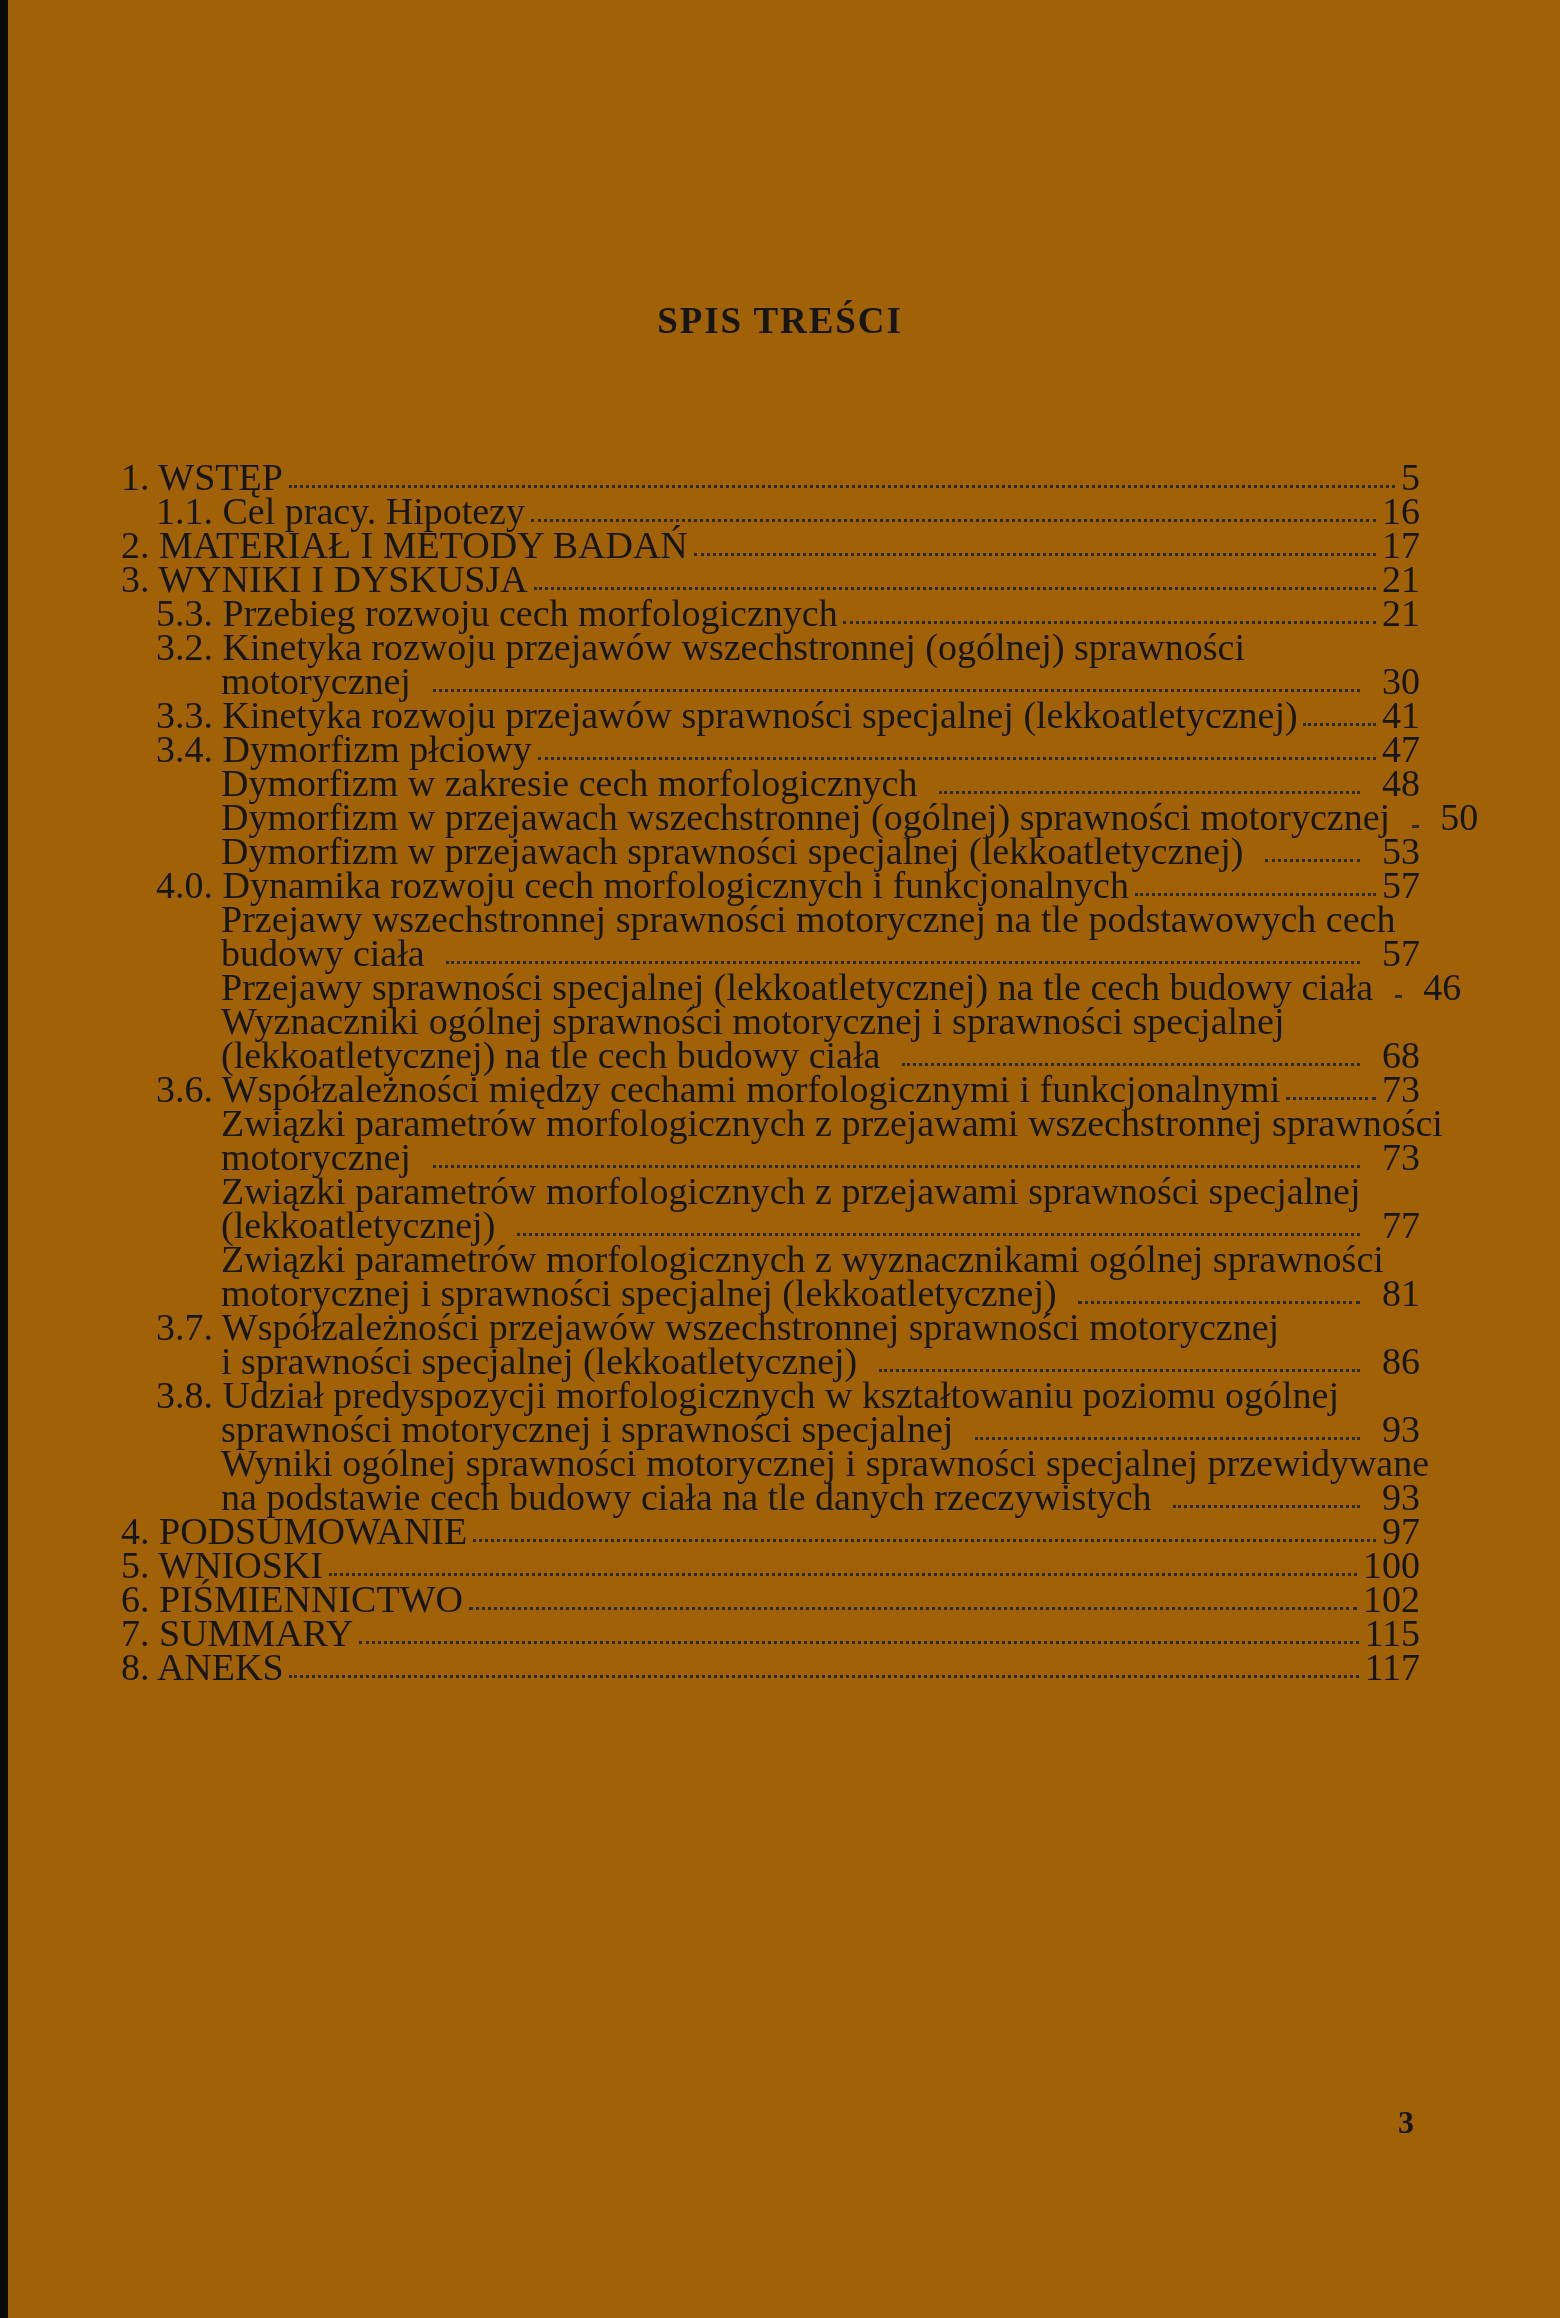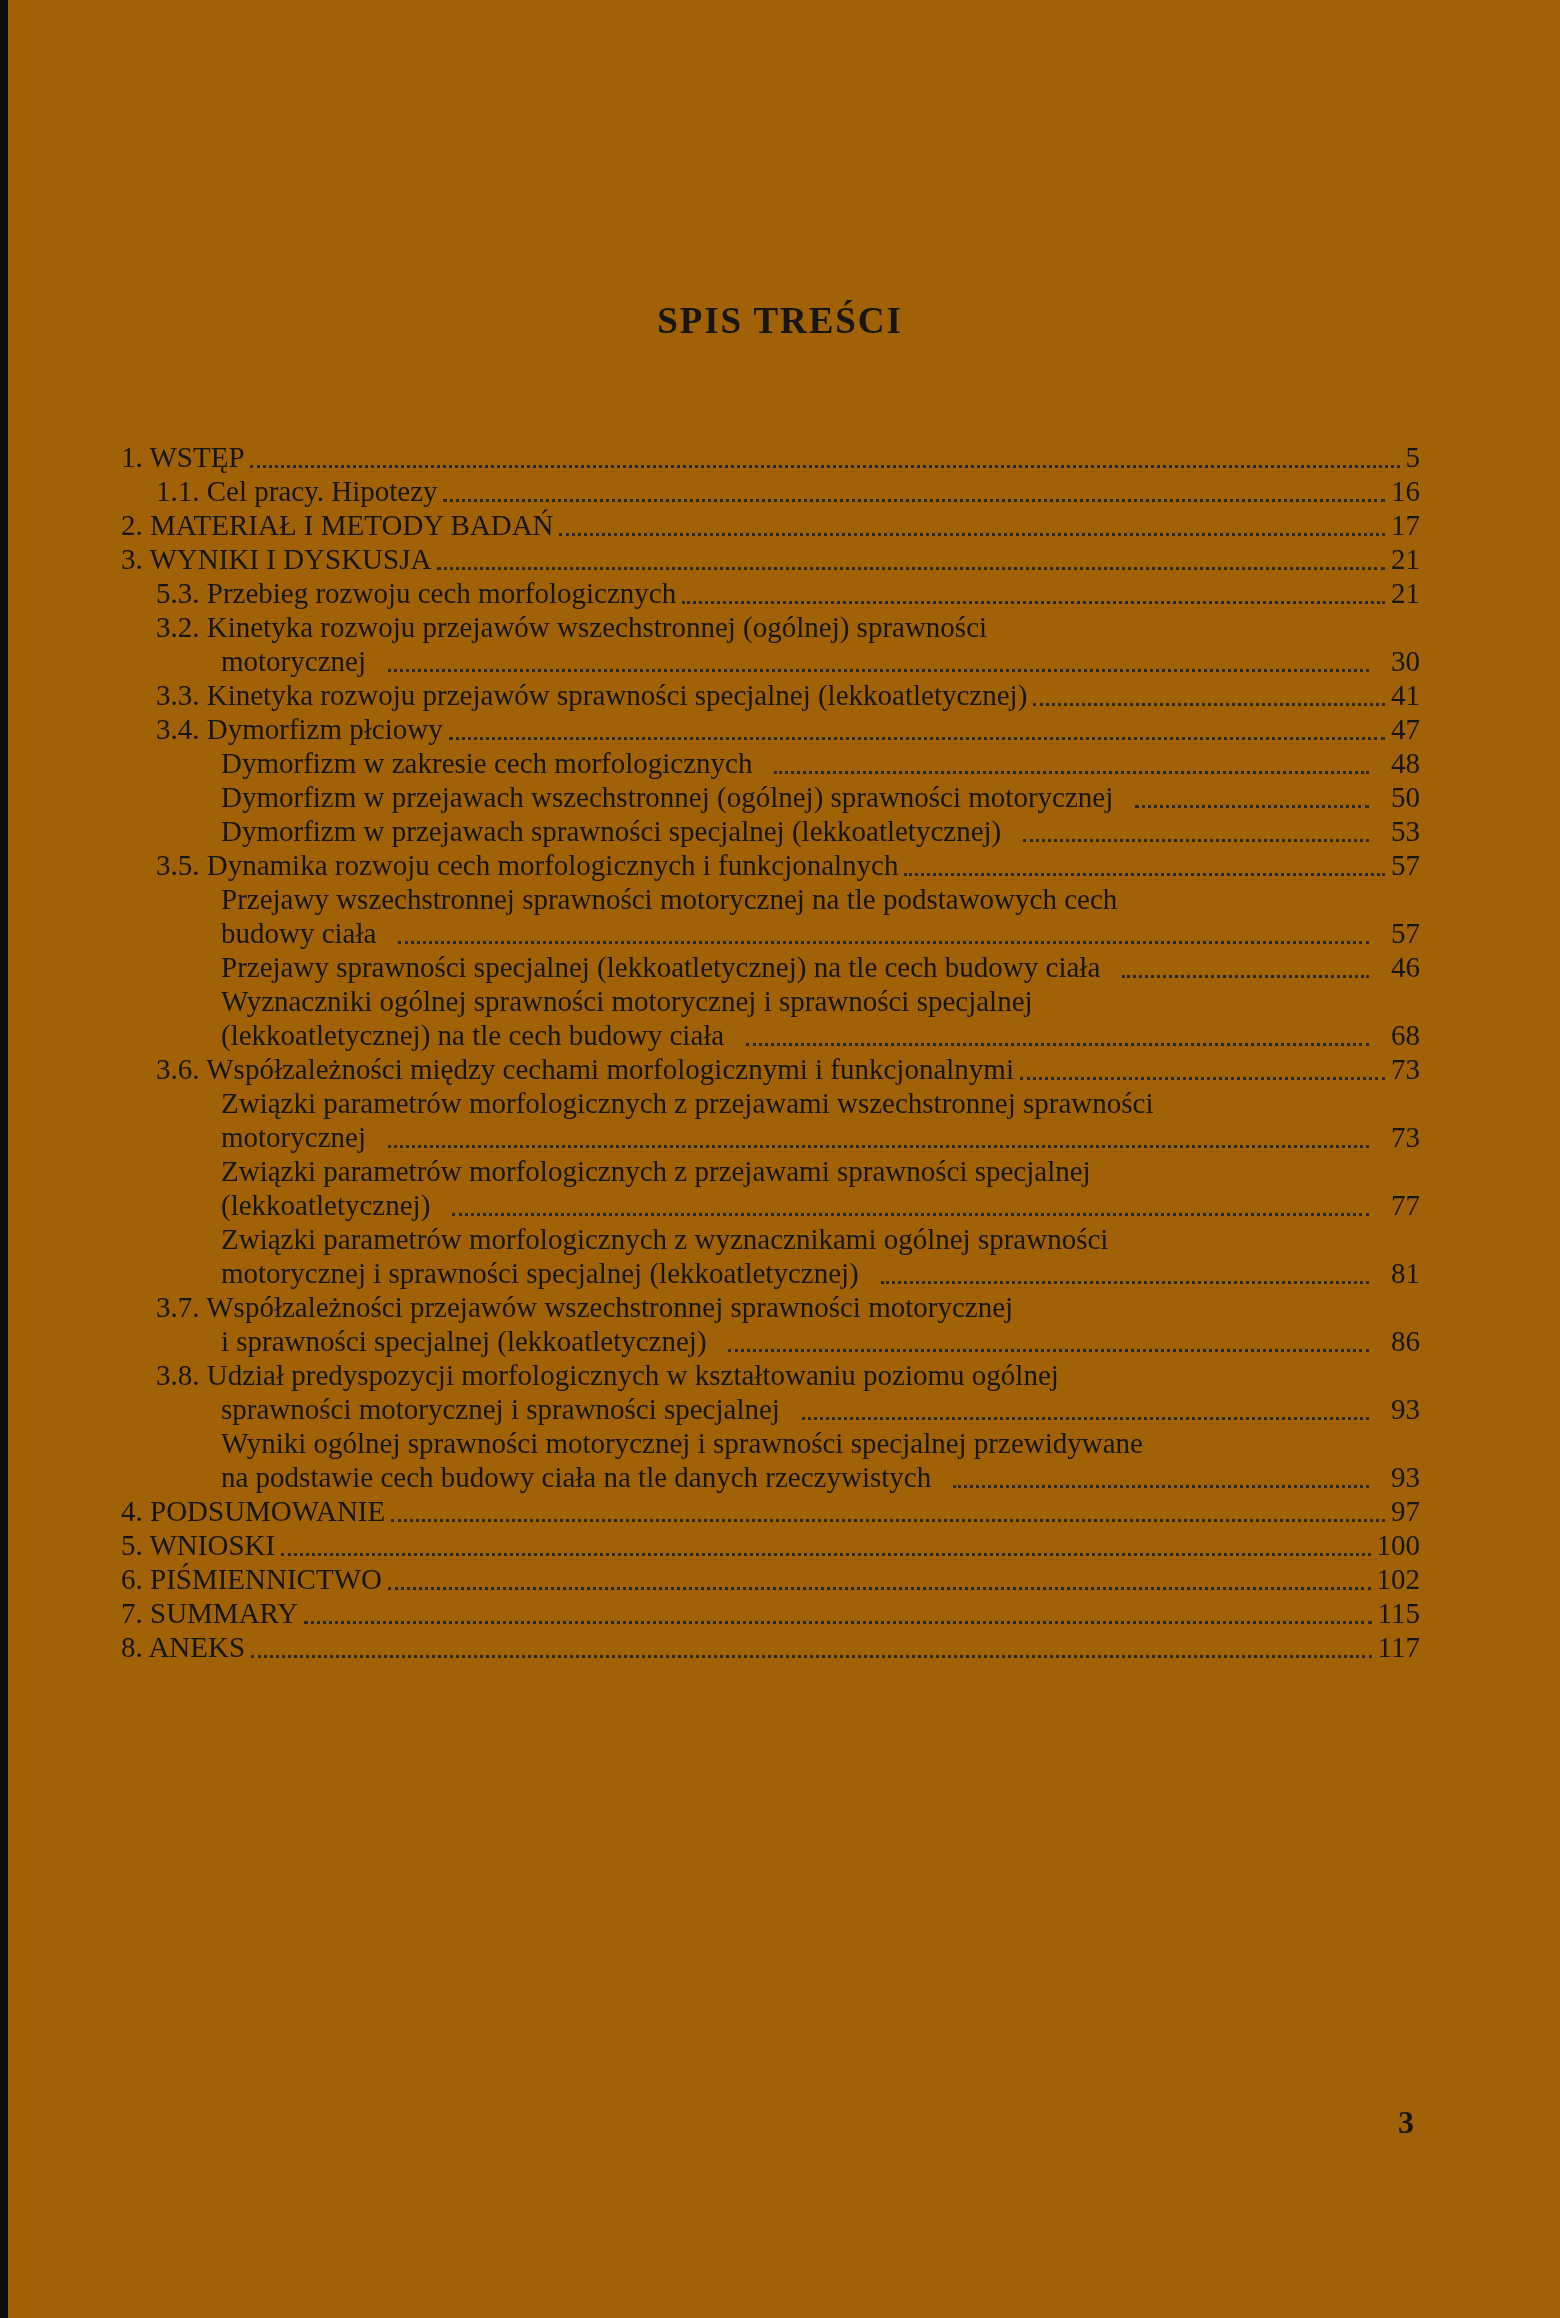--- a/index.html
+++ b/index.html
@@ -29,23 +29,23 @@
     left: 0;
     width: 100%;
     text-align: center;
     font-size: 37px;
     font-weight: bold;
     letter-spacing: 1.9px;
   }
   .toc {
     position: absolute;
     left: 121px;
-    top: 440px;
+    top: 460px;
     width: 1299px;
-    font-size: 29px;
+    font-size: 38px;
   }
   .toc-line {
     display: flex;
     line-height: 34px;
     height: 34px;
     white-space: nowrap;
   }
   .toc-line.indent-1 { padding-left: 35px; text-align: center; }
   .toc-line.indent-2 { padding-left: 100px; gap: 16px; }
   .toc-text { flex: 0 0 auto; }
@@ -132,21 +132,21 @@
         <span class="toc-text">Dymorfizm w przejawach wszechstronnej (ogólnej) sprawności motorycznej</span>
         <span class="dots"></span>
         <span class="toc-page">50</span>
       </div>
       <div class="toc-line indent-2">
         <span class="toc-text">Dymorfizm w przejawach sprawności specjalnej (lekkoatletycznej)</span>
         <span class="dots"></span>
         <span class="toc-page">53</span>
       </div>
       <div class="toc-line indent-1">
-        <span class="toc-text">3.5. Dynamika rozwoju cech morfologicznych i funkcjonalnych</span>
+        <span class="toc-text">4.0. Dynamika rozwoju cech morfologicznych i funkcjonalnych</span>
         <span class="dots"></span>
         <span class="toc-page">57</span>
       </div>
       <div class="toc-line indent-2">
         <span class="toc-text">Przejawy wszechstronnej sprawności motorycznej na tle podstawowych cech</span>
       </div>
       <div class="toc-line indent-2">
         <span class="toc-text">budowy ciała</span>
         <span class="dots"></span>
         <span class="toc-page">57</span>

